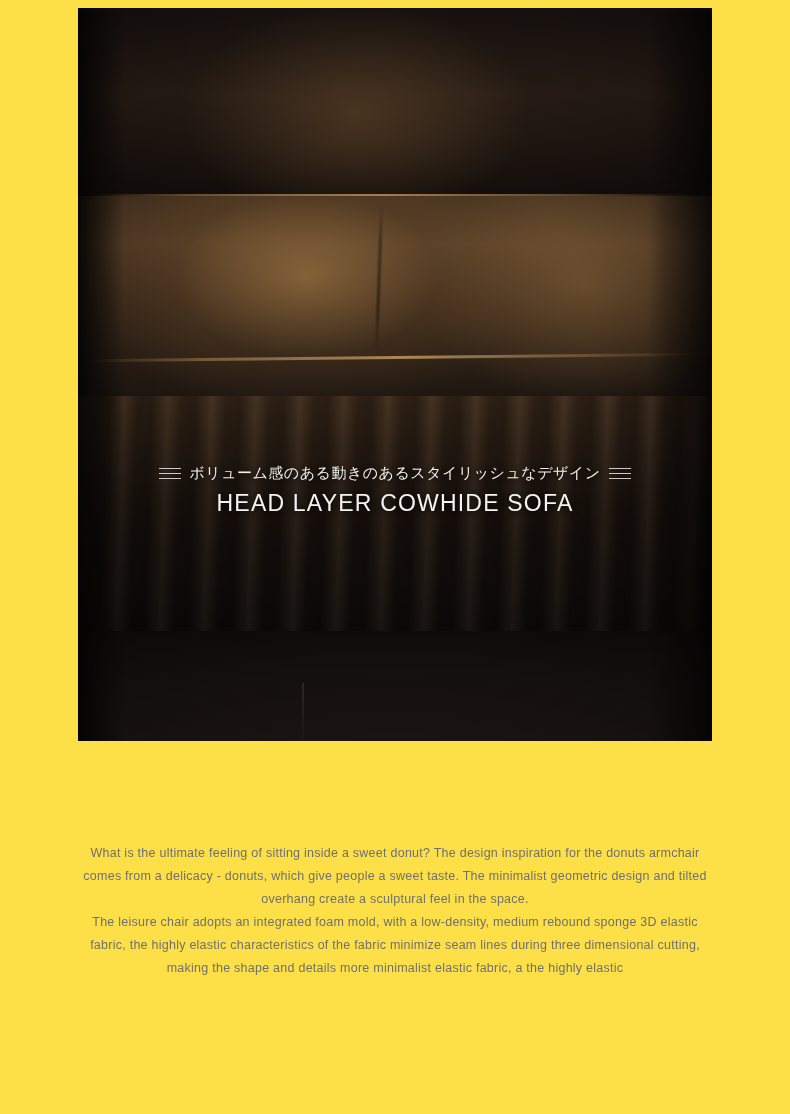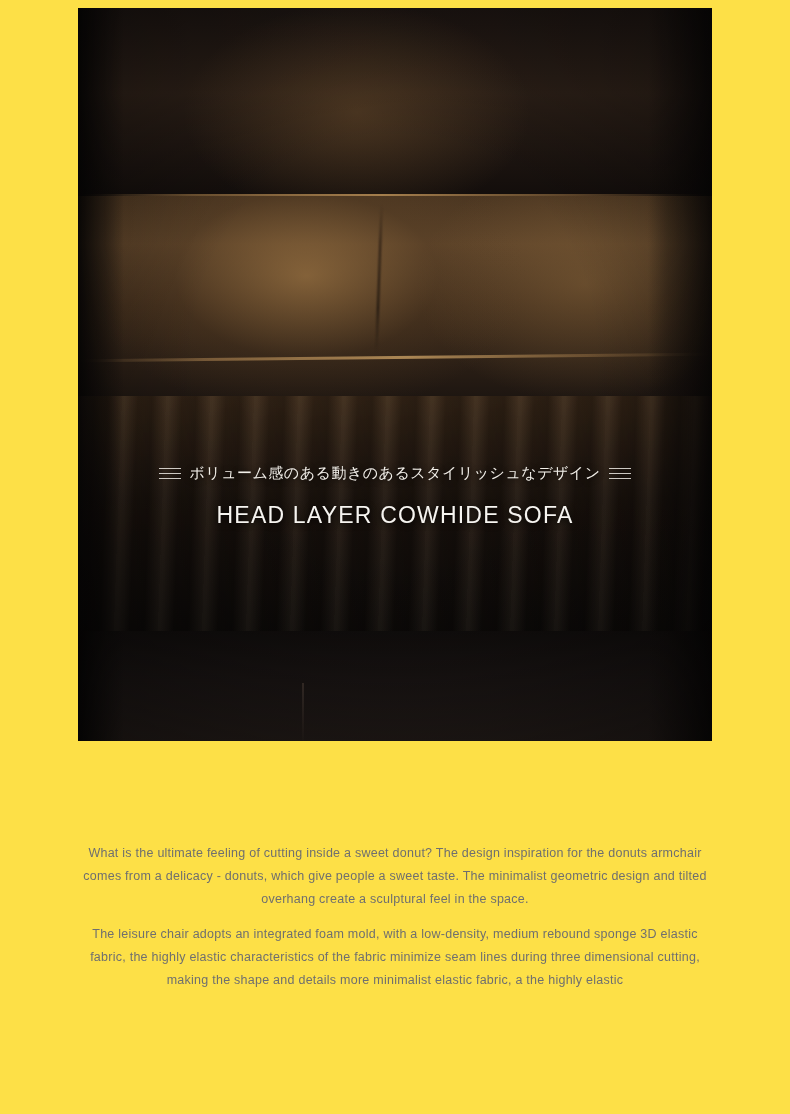--- a/index.html
+++ b/index.html
@@ -161,21 +161,21 @@
     margin-top: -6px;
     background:
       linear-gradient(180deg, rgba(235,232,226,0.85) 0 1px, rgba(0,0,0,0) 1px 5px,
                               rgba(235,232,226,0.85) 5px 6px, rgba(0,0,0,0) 6px 10px,
                               rgba(235,232,226,0.85) 10px 11px, rgba(0,0,0,0) 11px 12px);
   }
   .deco-left { left: -6px; }
   .deco-right { right: -6px; }
 
   .overlay-en {
-    margin-top: 18px;
+    margin-top: 6px;
     font-size: 23px;
     letter-spacing: 1.2px;
     font-weight: 400;
     color: #f6f4f0;
     font-family: "Liberation Sans", sans-serif;
   }
 
   
   .copy {
     position: absolute;
@@ -186,21 +186,21 @@
     color: #6f6f6f;
     font-size: 12.5px;
     line-height: 23px;
     letter-spacing: 0.25px;
     font-family: "Liberation Sans", sans-serif;
   }
   .copy p {
     margin: 0;
   }
   .copy .para2 {
-    margin-top: 12px;
+    margin-top: 0px;
   }
 </style>
 </head>
 <body>
 
 <div class="page">
 
   <div class="hero">
     <div class="hero-bg"></div>
     <div class="cushion-back"></div>
@@ -219,17 +219,17 @@
       <div class="overlay-jp">
         <span class="deco deco-left"></span>
         <span>ボリューム感のある動きのあるスタイリッシュなデザイン</span>
         <span class="deco deco-right"></span>
       </div>
       <div class="overlay-en">HEAD LAYER COWHIDE SOFA</div>
     </div>
   </div>
 
   <div class="copy">
-    <p class="para1">What is the ultimate feeling of cutting inside a sweet donut? The design inspiration for the donuts armchair comes from a delicacy - donuts, which give people a sweet taste. The minimalist geometric design and tilted overhang create a sculptural feel in the space.</p>
+    <p class="para1">What is the ultimate feeling of sitting inside a sweet donut? The design inspiration for the donuts armchair comes from a delicacy - donuts, which give people a sweet taste. The minimalist geometric design and tilted overhang create a sculptural feel in the space.</p>
     <p class="para2">The leisure chair adopts an integrated foam mold, with a low-density, medium rebound sponge 3D elastic fabric, the highly elastic characteristics of the fabric minimize seam lines during three dimensional cutting, making the shape and details more minimalist elastic fabric, a the highly elastic</p>
   </div>
 
 </div>
 
 </body></html>

